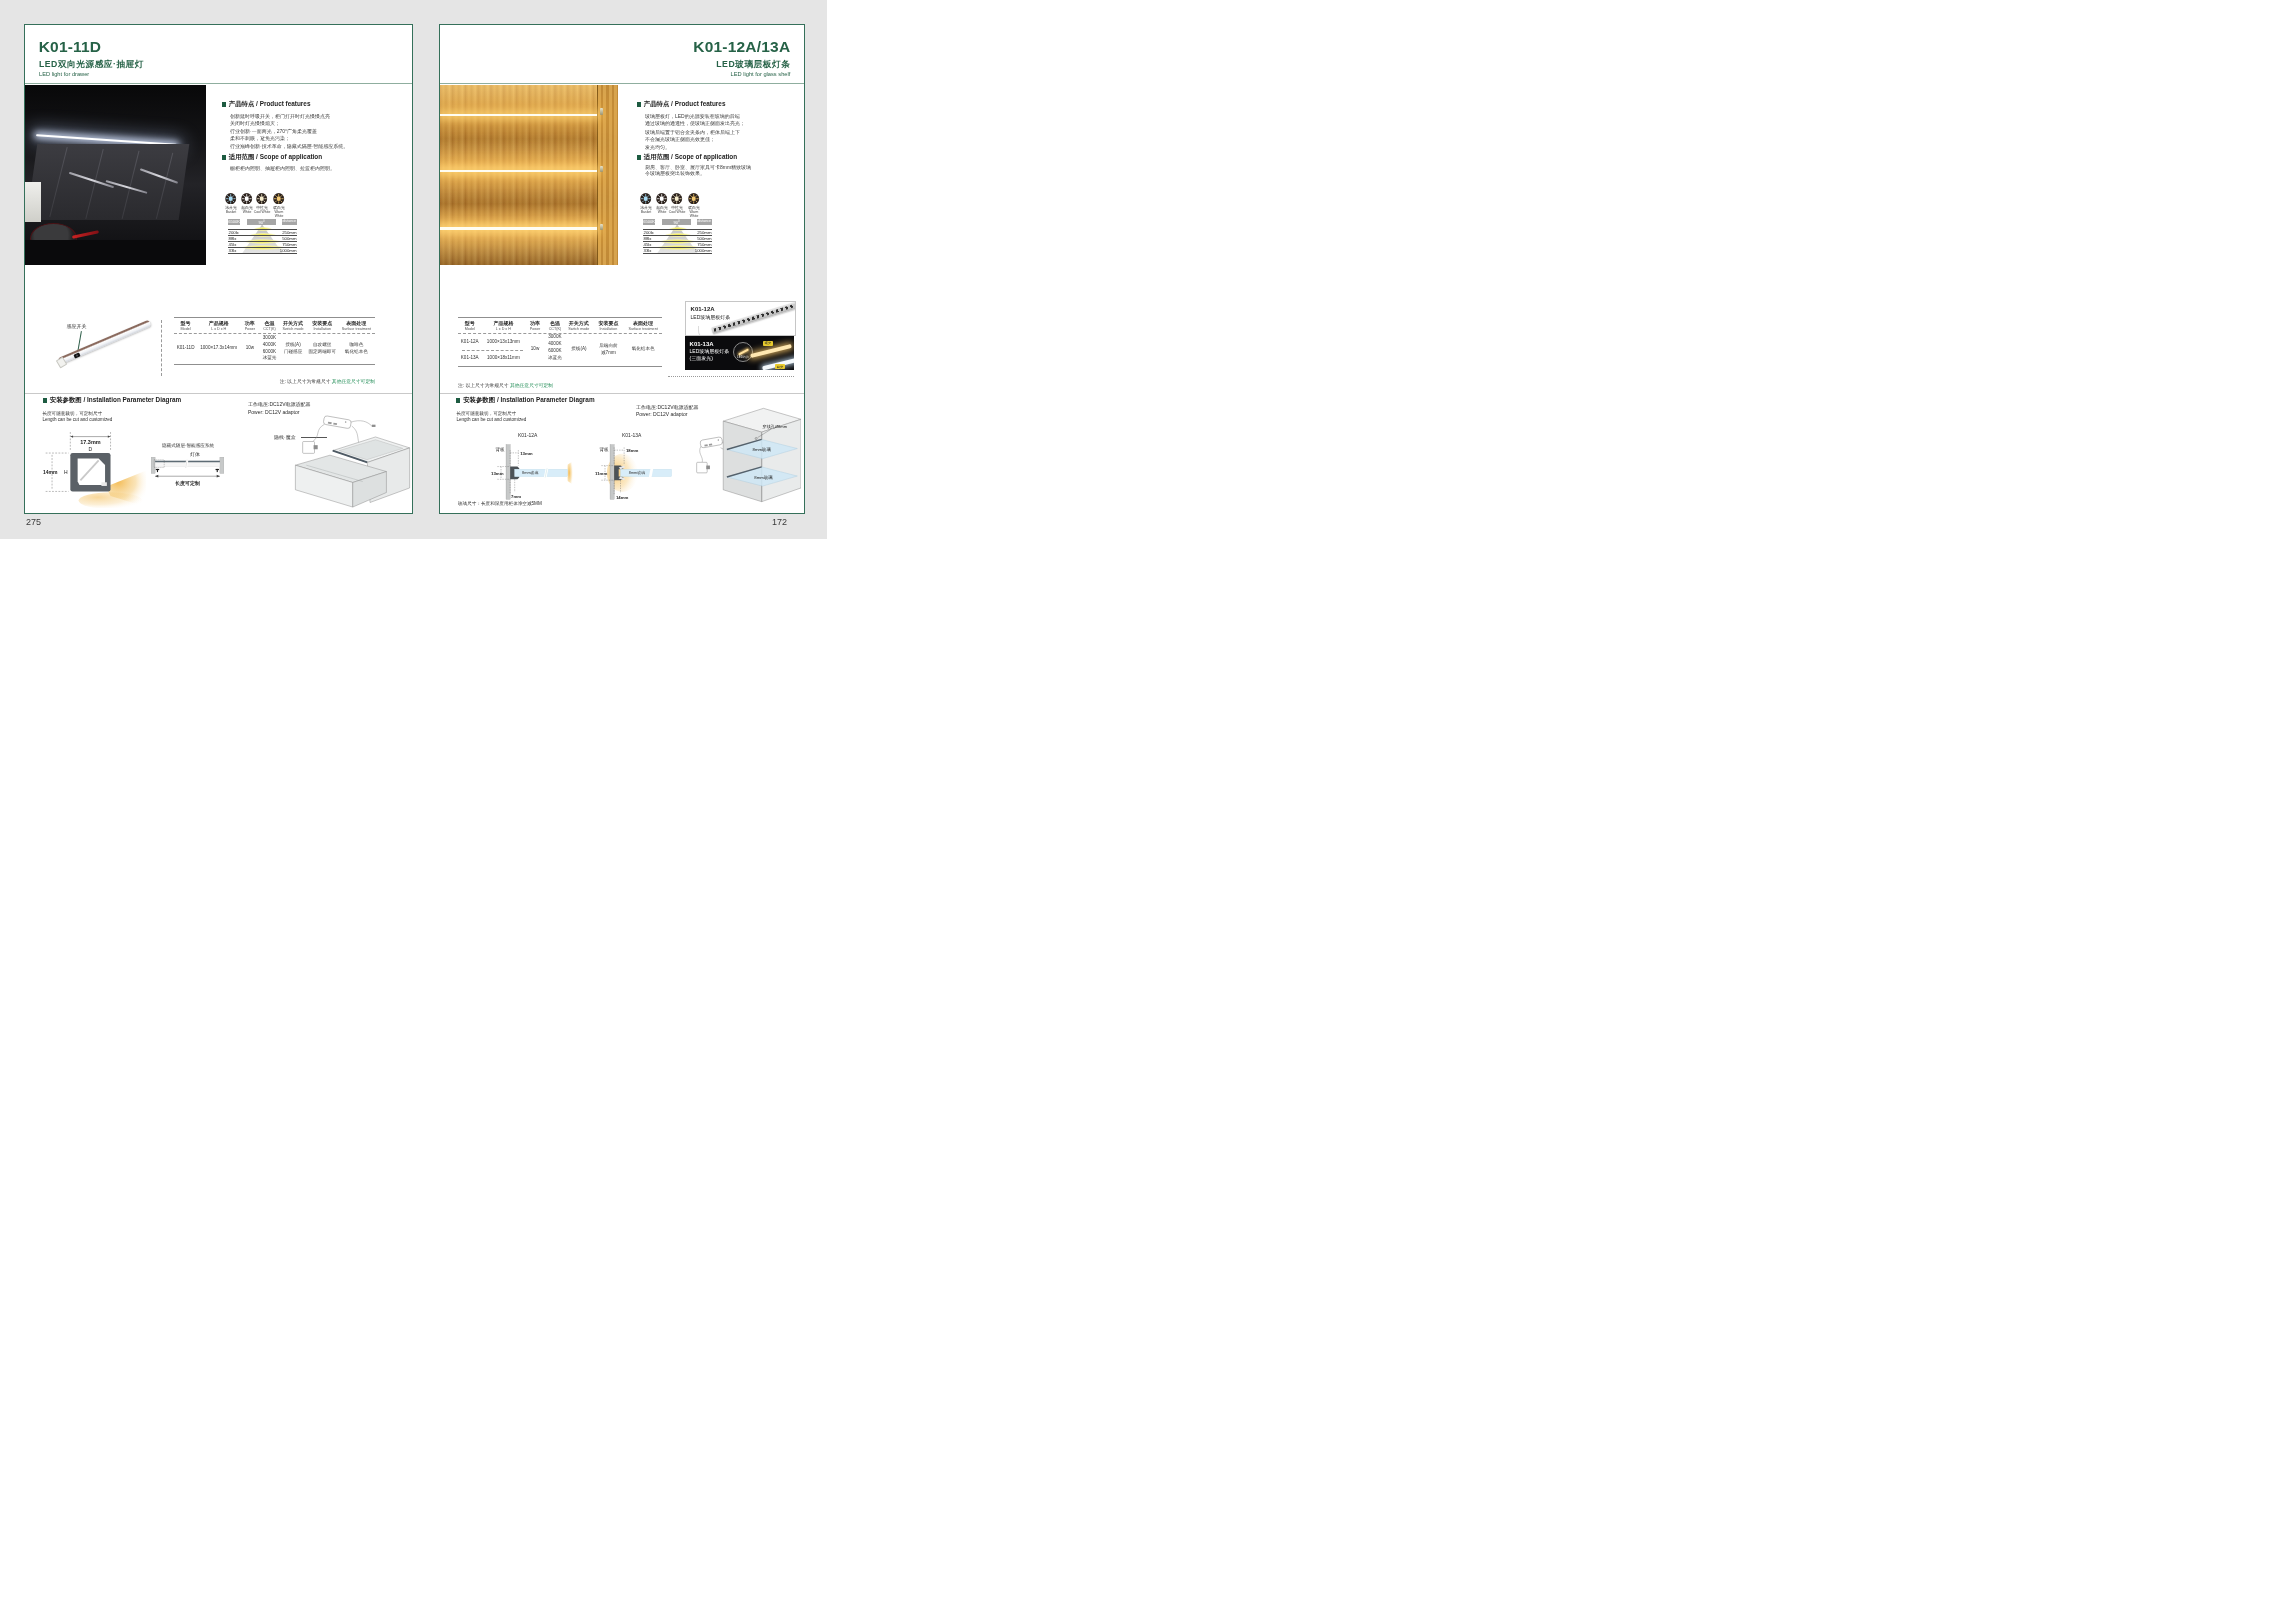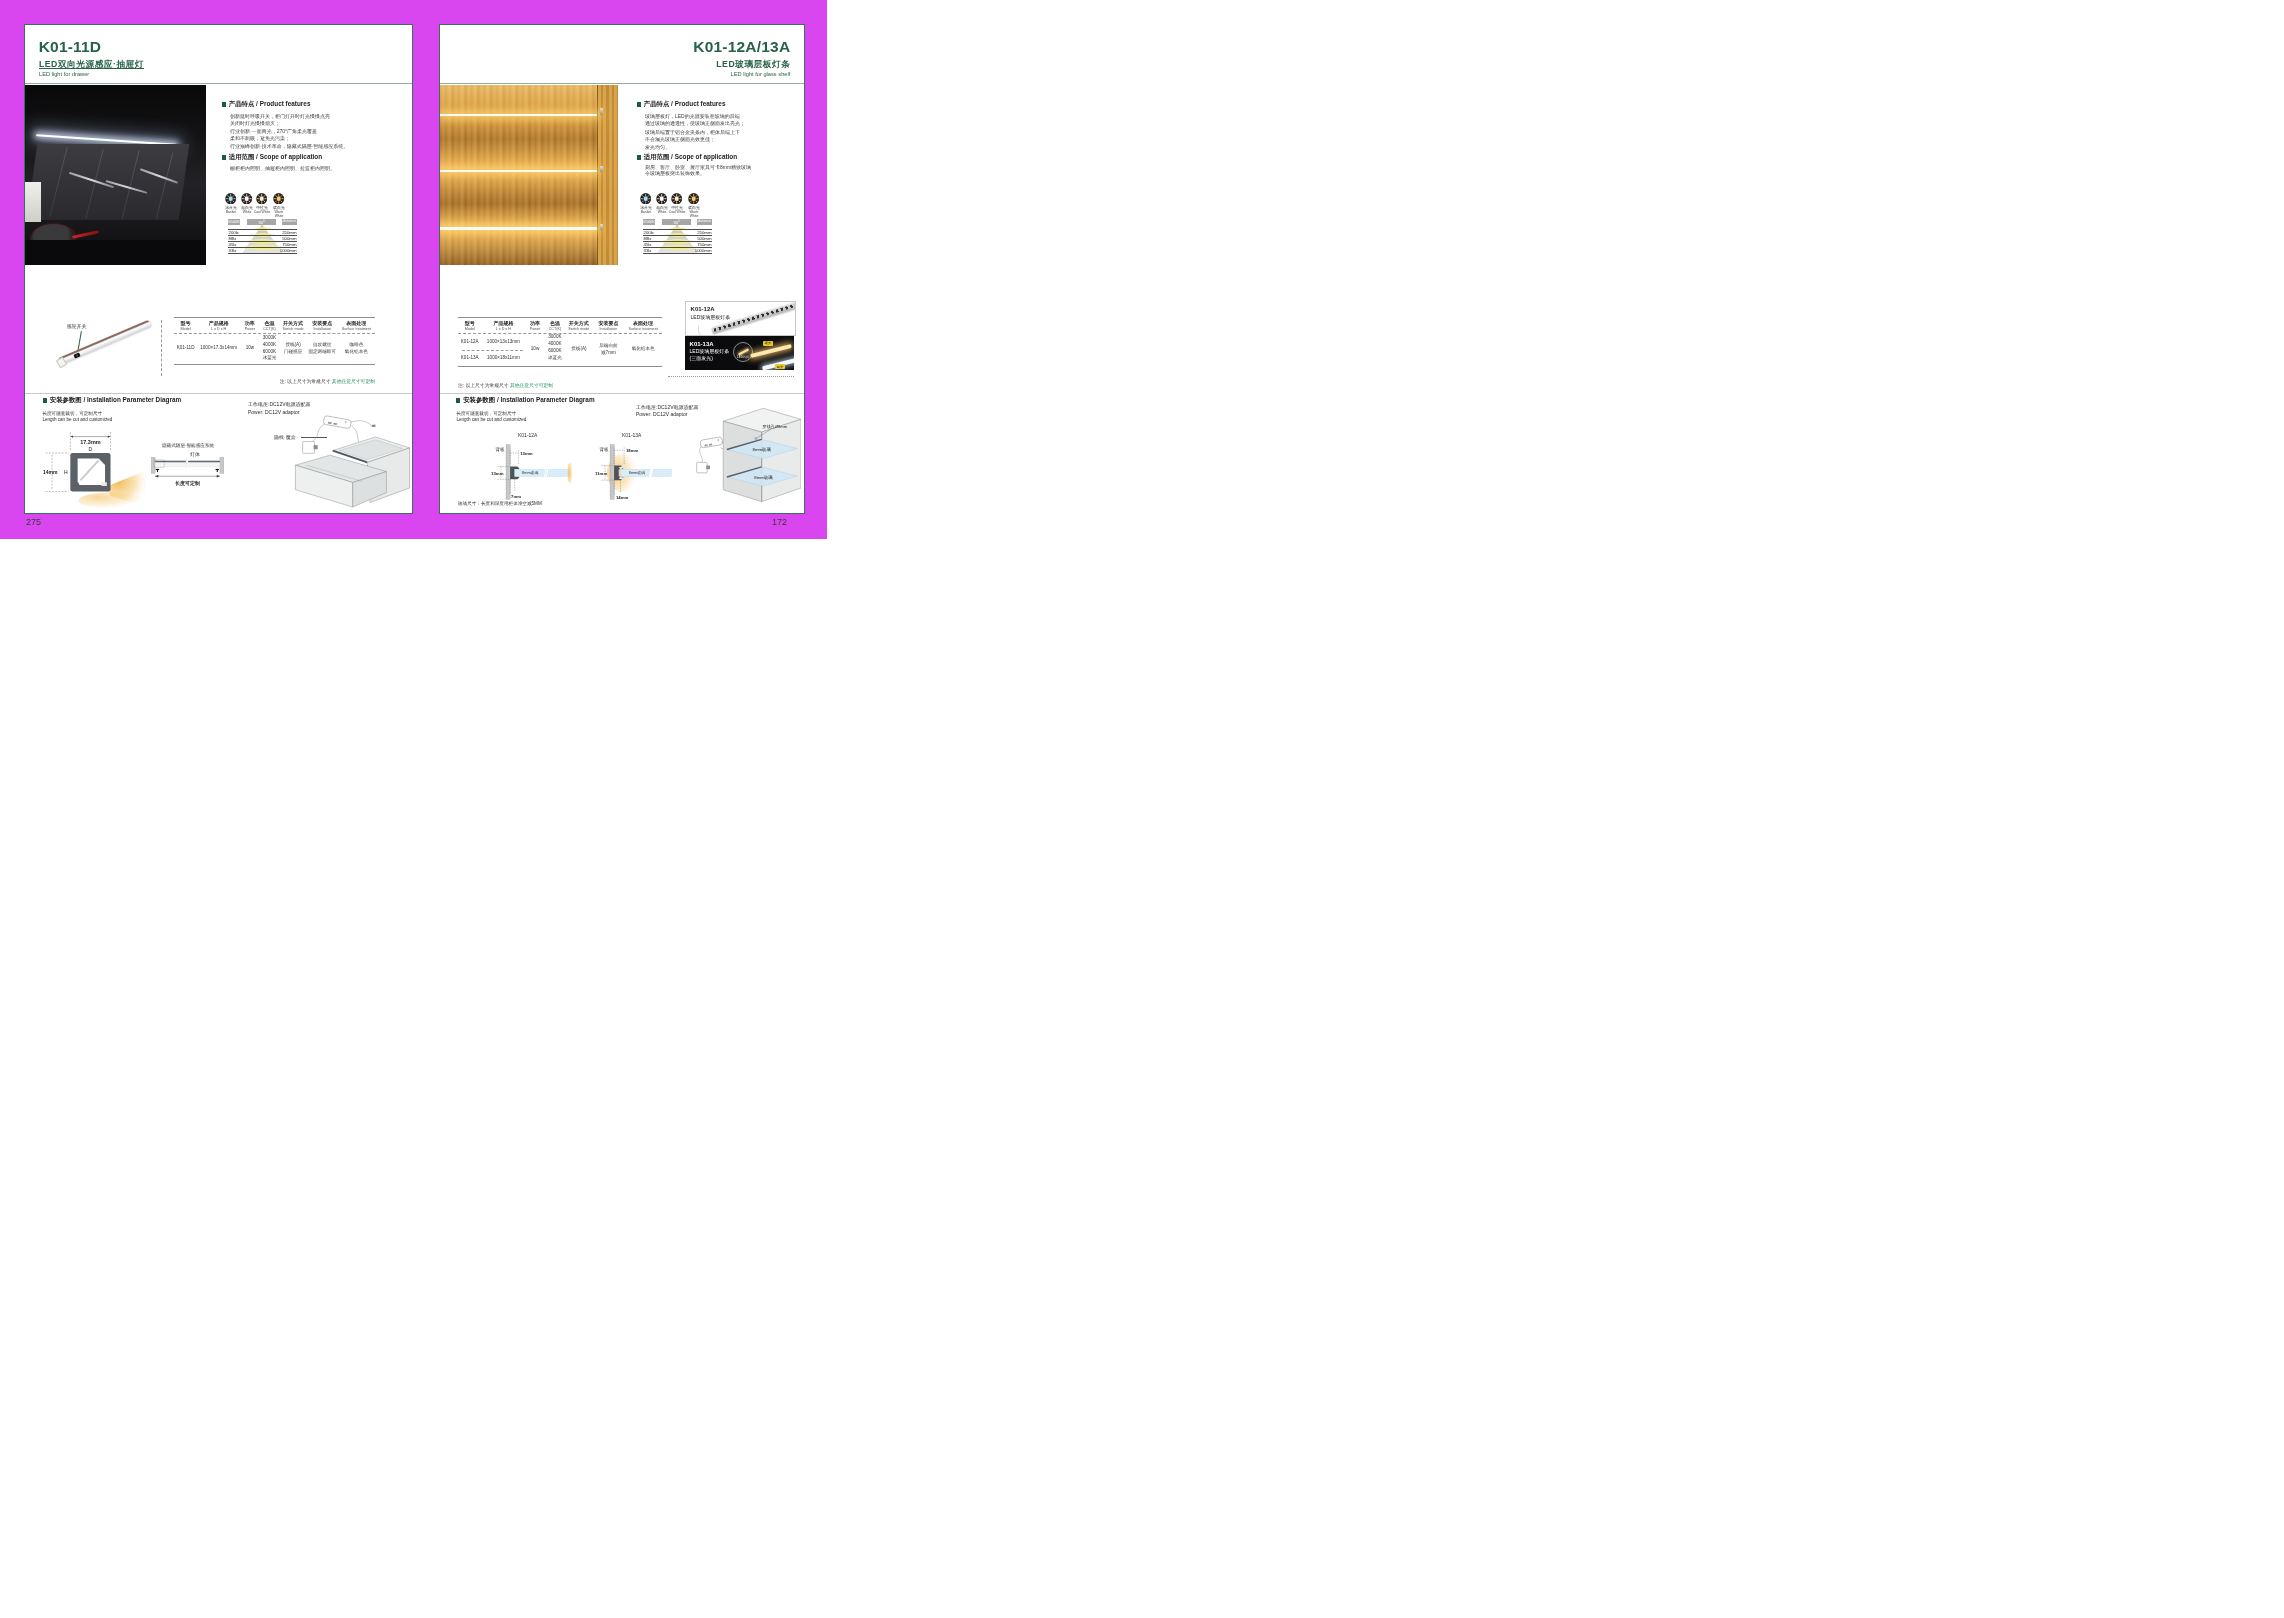--- a/index.html
+++ b/index.html
@@ -1,16 +1,16 @@
 <!DOCTYPE html>
 <html style="font-size:7.3px"><head>
 <meta charset="utf-8">
 <style>
   html,body{margin:0;padding:0;background:#fff;}
-  .canvas{position:relative;width:827px;height:539px;background:#d946ef;overflow:hidden;
+  .canvas{position:relative;width:827px;height:539px;background:#e5e5e5;overflow:hidden;
           font-family:"Liberation Sans","DejaVu Sans",sans-serif;color:#333;}
   .abs{position:absolute;}
   .page{position:absolute;top:24px;height:488px;background:#fff;border:0.5px solid #35705a;}
   .page-left{left:24px;width:387px;}
   .page-right{left:439px;width:364px;}
   .green{color:#266247;}
   .hd-model{font-size:15.5px;font-weight:bold;letter-spacing:0.2px;}
   .hd-cn{font-size:8.7px;font-weight:bold;letter-spacing:0.5px;}
   .hd-en{font-size:5.7px;}
   .hd-rule{position:absolute;left:0;right:0;top:58px;height:0.5px;background:#8fae9f;}
@@ -101,21 +101,21 @@
   .pgnum{position:absolute;font-size:9px;color:#3a3a3a;}
 </style>
 </head>
 <body>
 
 <div class="canvas">
 
   <div class="page page-left">
 
     <div class="abs green hd-model" style="left:13.7px;top:12.8px;">K01-11D</div>
-    <div class="abs green hd-cn" style="left:14px;top:34px;text-decoration:underline;">LED双向光源感应·抽屉灯</div>
+    <div class="abs green hd-cn" style="left:14px;top:34px;">LED双向光源感应·抽屉灯</div>
     <div class="abs green hd-en" style="left:14px;top:46px;">LED light for drawer</div>
     <div class="hd-rule"></div>
 
     <div class="abs photo photo-drawer" style="left:0;top:60px;width:181px;height:180px;">
       <div class="pd-led" style="top:30%;"></div>
       <div class="pd-int" style="left:4%;top:33%;width:84%;height:42%;"></div>
       <div class="pd-slat" style="left:18%;top:34%;height:40%;"></div>
       <div class="pd-slat" style="left:38%;top:35%;height:40%;"></div>
       <div class="pd-slat" style="left:58%;top:36%;height:39%;"></div>
       <div class="pd-slat" style="left:77%;top:37%;height:38%;"></div>

